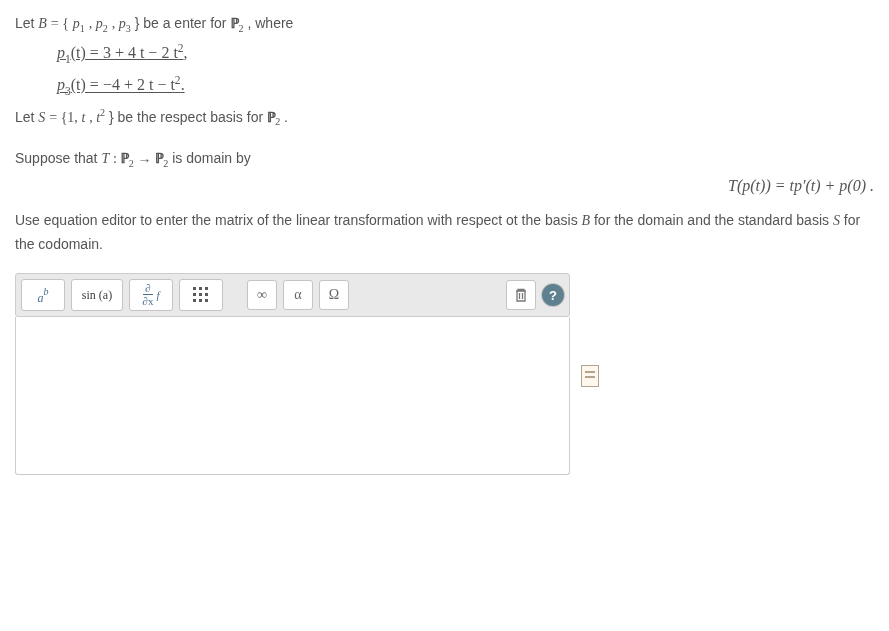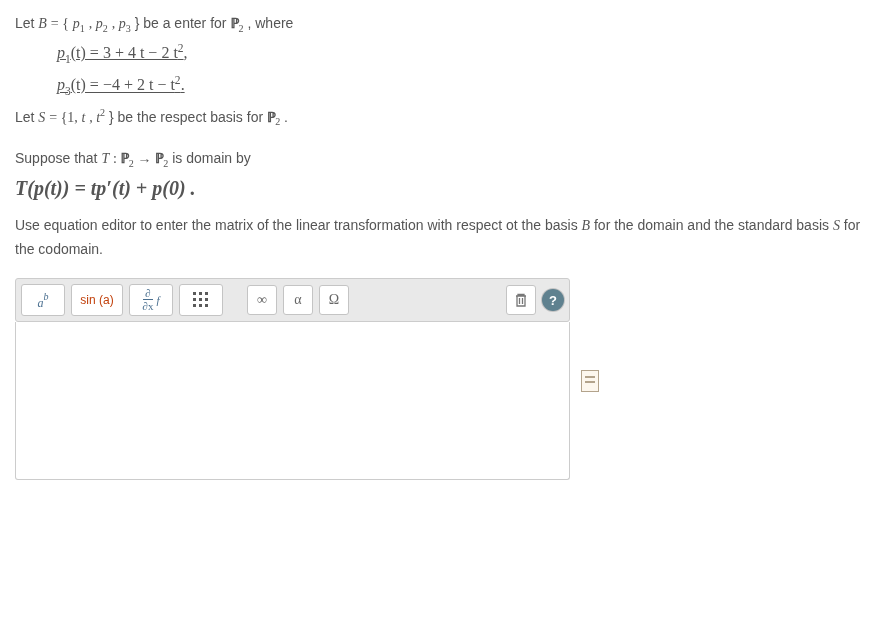--- a/index.html
+++ b/index.html
@@ -23,25 +23,24 @@
     line-height: 1.9;
   }
   .para {
     margin-bottom: 8px;
   }
   .indent {
     padding-left: 42px;
     text-decoration: underline;
   }
   .centered-eq {
-    text-align: left;
+    text-align: right;
     font-family: "Times New Roman", serif;
-    font-size: 20px;
+    font-size: 16px;
     margin: 4px 0 14px 0;
-    font-weight: bold;
   }
   .sub { font-size: 0.72em; vertical-align: sub; }
   .sup { font-size: 0.72em; vertical-align: super; }
   .editor-area {
     margin-top: 18px;
     width: 555px;
   }
   .toolbar {
     background: #e9e9e9;
     border: 1px solid #ccc;
@@ -177,21 +176,21 @@
 </div>
 
 <div class="editor-area">
   <div class="toolbar">
 
     <div class="tb-btn" style="font-family:'Times New Roman',serif;font-style:italic;color:#4a6f8f;">
       <span style="position:relative;top:3px;font-size:12px;">a</span>
         <span style="position:relative;top:-4px;font-size:10px;">b</span>
     </div>
 
-    <div class="tb-btn" style="font-family:Liberation Sans, sans-serif;width:52px;font-size:12px;color:#c2410c;text-align:center;">
+    <div class="tb-btn" style="font-family:Liberation Serif, serif;width:52px;font-size:12px;color:#404040;text-align:center;">
       <span>sin (a)</span>
     </div>
 
     <div class="tb-btn" style="font-family:'Times New Roman',serif;font-size:11px;flex-direction:row;gap:3px;color:#4a6f8f;">
       <span style="display:flex;flex-direction:column;align-items:center;line-height:1;">
         <span>∂</span>
         <span style="border-top:1px solid #4a6f8f;padding-top:1px;">∂x</span>
       </span>
       <span style="font-style:italic;">f</span>
     </div>

